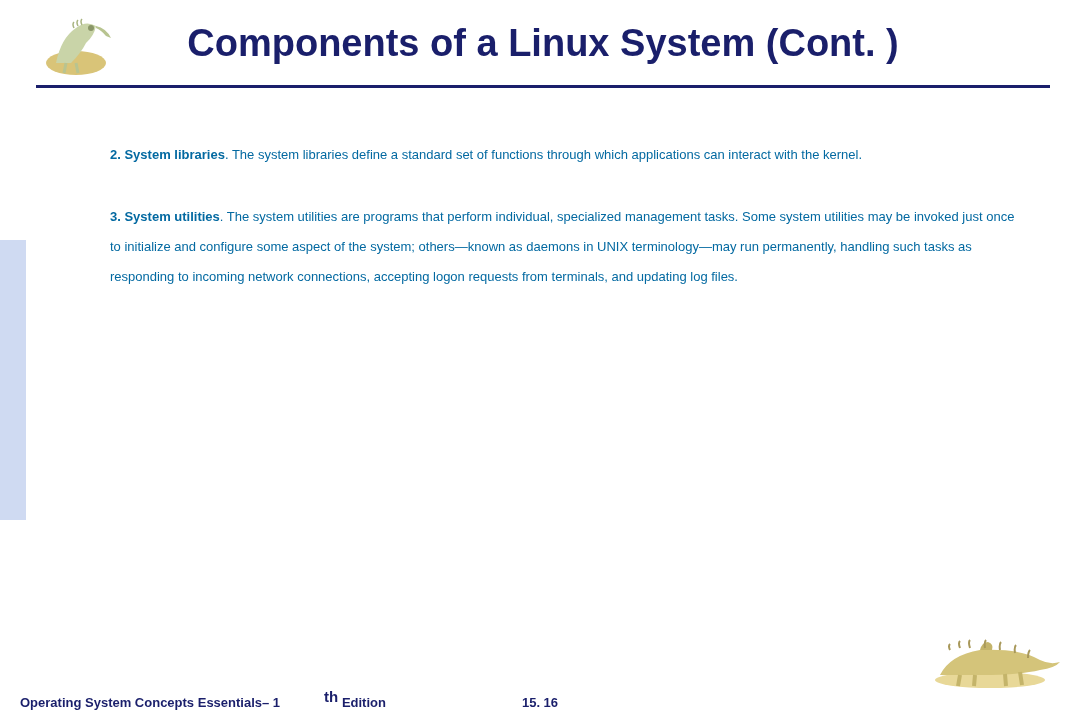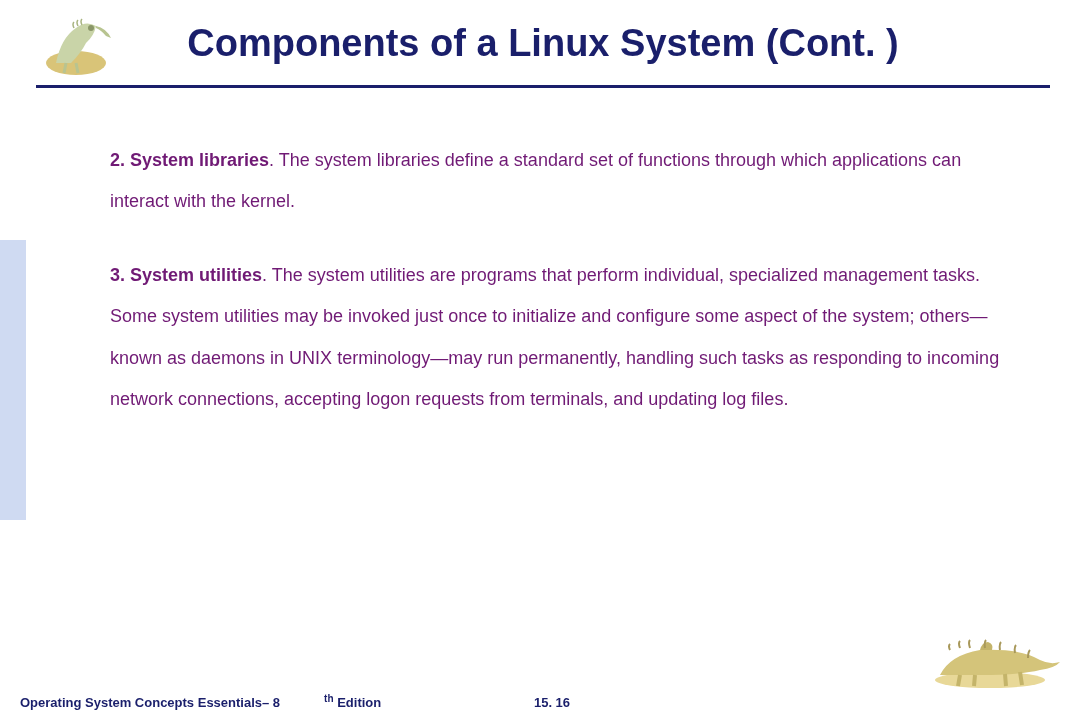--- a/index.html
+++ b/index.html
@@ -49,22 +49,22 @@
     .title-underline {
       height: 3px;
       background: #1a1f6b;
       width: 100%;
     }
     .content {
       position: absolute;
       left: 110px;
       right: 64px;
       top: 140px;
-      font-size: 18px;
-      color: #701a75;
+      font-size: 13px;
+      color: #0369a1;
       line-height: 2.3;
     }
     .para {
       margin-bottom: 32px;
     }
     .bold { font-weight: bold; }
     .italic { }
     .footer {
       position: absolute;
       left: 0;
@@ -78,28 +78,27 @@
     .footer-left {
       position: absolute;
       left: 20px;
       bottom: 0;
     }
     .footer-center {
       position: absolute;
       left: 50%;
       transform: translateX(-50%);
       bottom: 0;
-      margin-left: 12px;
     }
     .footer-right {
       position: absolute;
       right: 20px;
       bottom: 0;
     }
-    .super { font-size: 10px; vertical-align: super; padding-left: 44px; }
+    .super { font-size: 15px; vertical-align: super; padding-left: 44px; }
   </style>
 </head>
 <body>
 
 <div class="side-strip"></div>
 
 <div class="top-dino">
   <svg viewBox="0 0 100 70">
     <ellipse cx="40" cy="55" rx="30" ry="12" fill="#d9c478"></ellipse>
     <path d="M 20 55 Q 25 30 40 20 Q 50 12 60 18 Q 58 28 50 35 Q 45 45 35 55 Z" fill="#c9d4a8"></path>
@@ -129,16 +128,16 @@
     <ellipse cx="80" cy="60" rx="55" ry="8" fill="#e8d898"></ellipse>
     <path d="M 30 55 Q 40 35 70 30 Q 110 28 130 40 Q 140 45 150 42 Q 145 48 130 50 Q 110 55 70 55 Q 45 55 30 55 Z" fill="#d4c47a"></path>
     <path d="M 70 30 Q 72 22 78 22 Q 84 24 82 30 Z" fill="#c4b46a"></path>
     <path d="M 40 30 Q 38 26 40 24 M 50 28 Q 48 23 50 21 M 60 28 Q 58 22 60 20 M 75 28 Q 74 22 76 20 M 90 30 Q 89 24 91 22 M 105 33 Q 104 27 106 25 M 118 38 Q 118 32 120 30" stroke="#a8985a" stroke-width="2" fill="none"></path>
     <path d="M 50 55 L 48 66 M 65 55 L 64 66 M 95 54 L 96 66 M 110 52 L 112 65" stroke="#c4b46a" stroke-width="4"></path>
   </svg>
 </div>
 
 <div class="footer">
   <div class="footer-left">
-    <span>Operating System Concepts Essentials– 8</span><span class="super">th</span><span> Edition</span>
+    <span>Operating System Concepts Essentials– 1</span><span class="super">th</span><span> Edition</span>
   </div>
   <div class="footer-center">15. 16</div>
 </div>
 
 </body></html>

